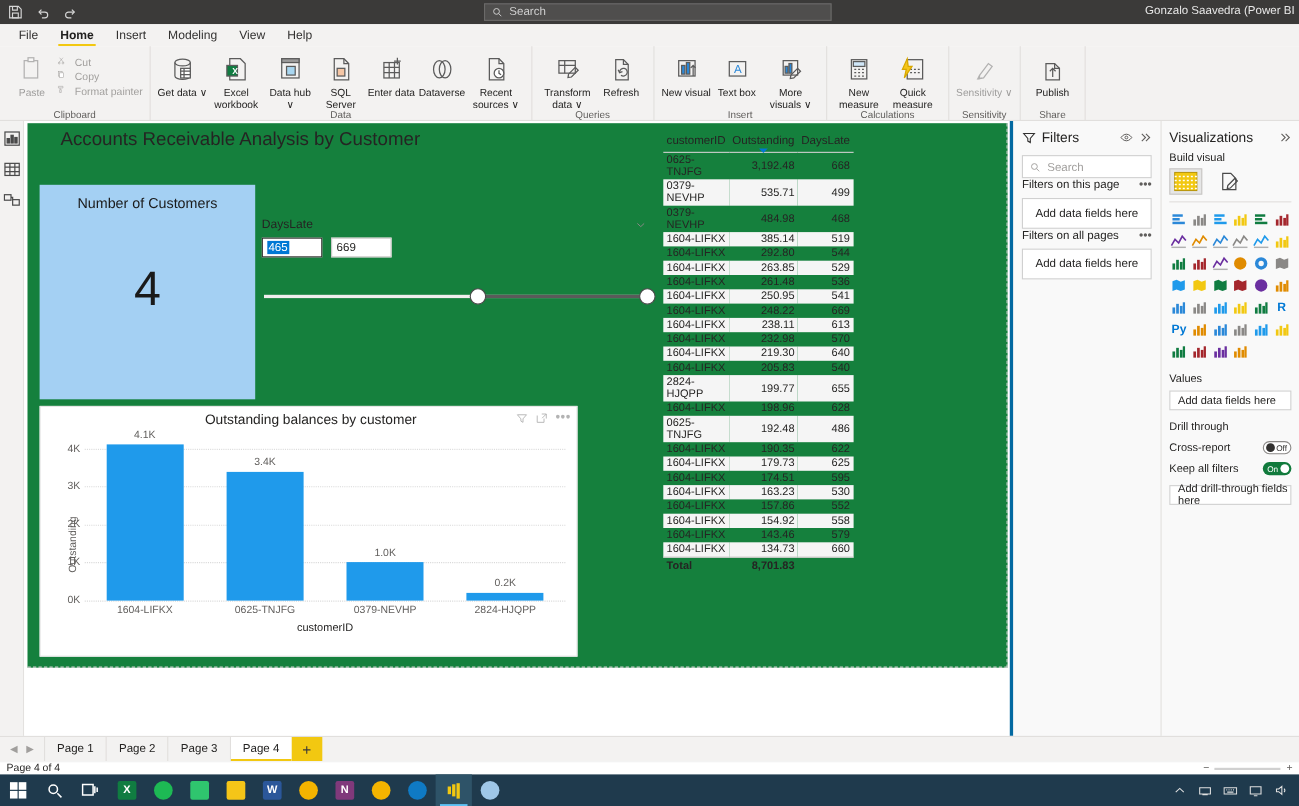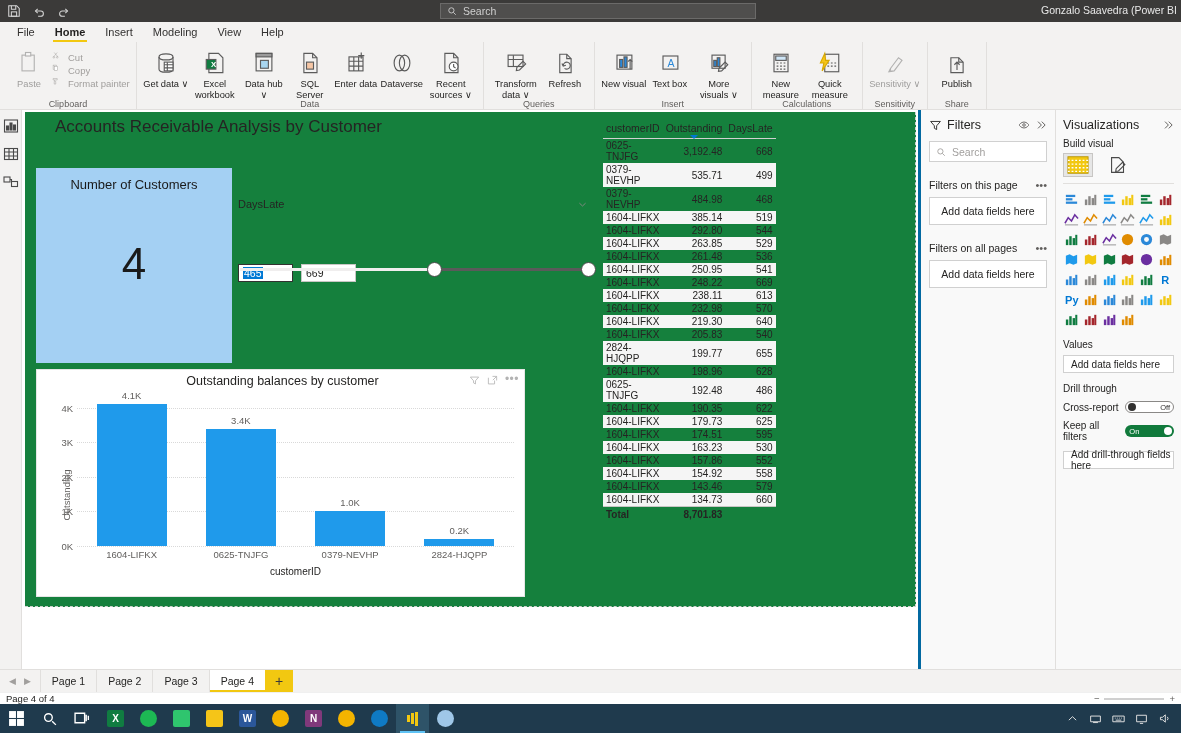--- a/index.html
+++ b/index.html
@@ -108,21 +108,21 @@
     transform: translateY(-55%); font-size: 44px; color: #1a1a1a; font-weight: 300;
   }
 
   
   .slicer { position: absolute; left: 213px; top: 86px; width: 350px; height: 95px; }
   .slicer-hd { display: flex; justify-content: space-between; align-items: center; }
   .slicer-hd .sl-label { font-size: 11px; color: #252423; }
   .slicer-inputs { display: flex; gap: 8px; margin-top: 6px; }
   .sl-box {
     width: 55px; height: 18px; border: 1px solid #c8c6c4; background: #fff;
-    font-size: 10.5px; color: #252423; display: flex; align-items: center; padding: 0 4px; margin-top: 48px;
+    font-size: 10.5px; color: #252423; display: flex; align-items: center; padding: 0 4px;
   }
   .sl-box.focused { border: 1.5px solid #323130; }
   .sl-box .sel { background: #0078d4; color: #fff; padding: 0 1px; }
   .sl-track {
     position: absolute; left: 2px; top: 70px; width: 348px; height: 3px;
     background: #f0eeee;
   }
   .sl-fill { position: absolute; left: 194px; width: 154px; height: 3px; background: #5a5a5a; }
   .sl-handle {
     position: absolute; top: -6px; width: 15px; height: 15px; border-radius: 50%;
@@ -198,21 +198,21 @@
   }
   .fp-hd { display: flex; align-items: center; gap: 5px; margin-bottom: 9px; }
   .fp-hd .ftitle { font-size: 12.5px; color: #252423; flex: 1; }
   .fp-hd svg { width: 12px; height: 12px; color: #605e5c; }
   .fp-search {
     height: 21px; border: 1px solid #d0d0d0; background: #fff;
     display: flex; align-items: center; gap: 6px; padding: 0 6px;
   }
   .fp-search svg { width: 10px; height: 10px; color: #a19f9d; }
   .fp-search span { color: #a19f9d; font-size: 10.5px; }
-  .fp-sec { margin-top: 17px; }
+  .fp-sec { }
   .fp-sec-hd { display: flex; justify-content: space-between; align-items: center; }
   .fp-sec-hd .lbl { font-size: 10.5px; color: #252423; }
   .fp-sec-hd .dots { color: #605e5c; font-size: 11px; line-height: 8px; }
   .fp-drop {
     margin-top: 6px; height: 28px; border: 1px solid #d0d0d0; background: #fff;
     display: flex; align-items: center; justify-content: center;
     font-size: 10.5px; color: #252423;
   }
 
   
@@ -242,21 +242,21 @@
   .vz-sec-lbl { font-size: 10px; color: #252423; margin-top: 10px; }
   .vz-drop {
     margin-top: 5px; height: 18px; border: 1px solid #d0d0d0; background: #fff;
     display: flex; align-items: center; padding-left: 7px; font-size: 10px; color: #252423;
   }
   .vz-row {
     display: flex; align-items: center; justify-content: space-between; margin-top: 7px;
   }
   .vz-row .rl { font-size: 10px; color: #252423; }
   .toggle {
-    width: 49px; height: 12px; border-radius: 6px; position: relative;
+    width: 26px; height: 12px; border-radius: 6px; position: relative;
     display: flex; align-items: center;
   }
   .toggle.off { background: #fff; border: 1px solid #8a8886; }
   .toggle.on { background: #117a3c; }
   .toggle .knob { position: absolute; width: 8px; height: 8px; border-radius: 50%; }
   .toggle.off .knob { left: 1.5px; background: #323130; }
   .toggle.on .knob { right: 2px; background: #fff; }
   .toggle .tl { position: absolute; font-size: 7.5px; }
   .toggle.off .tl { right: 3px; color: #323130; }
   .toggle.on .tl { left: 4px; color: #fff; }

